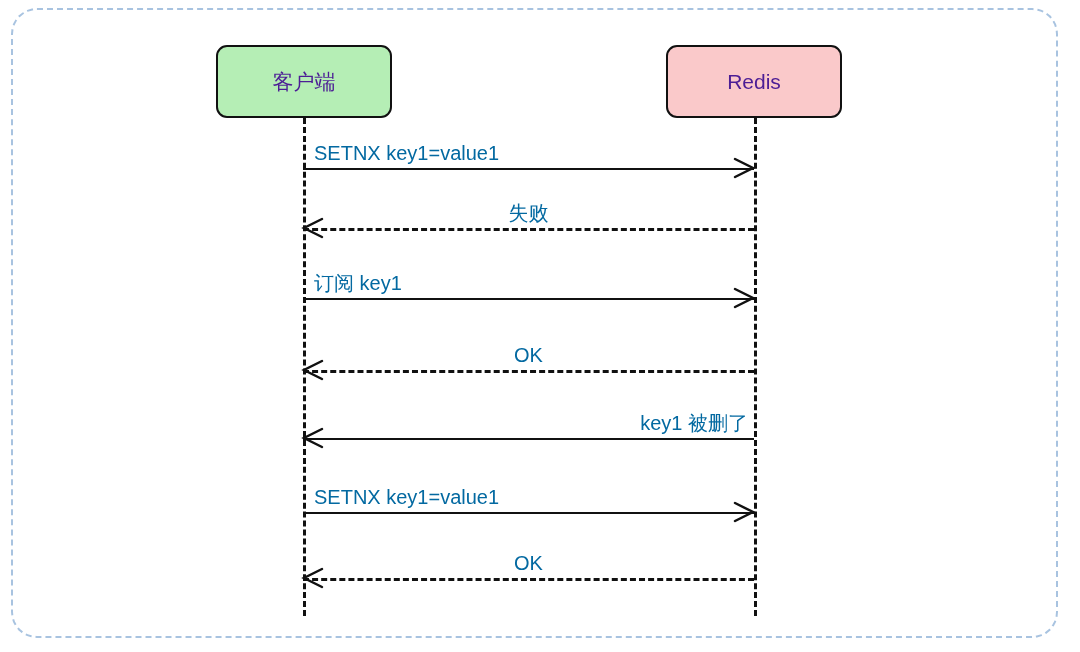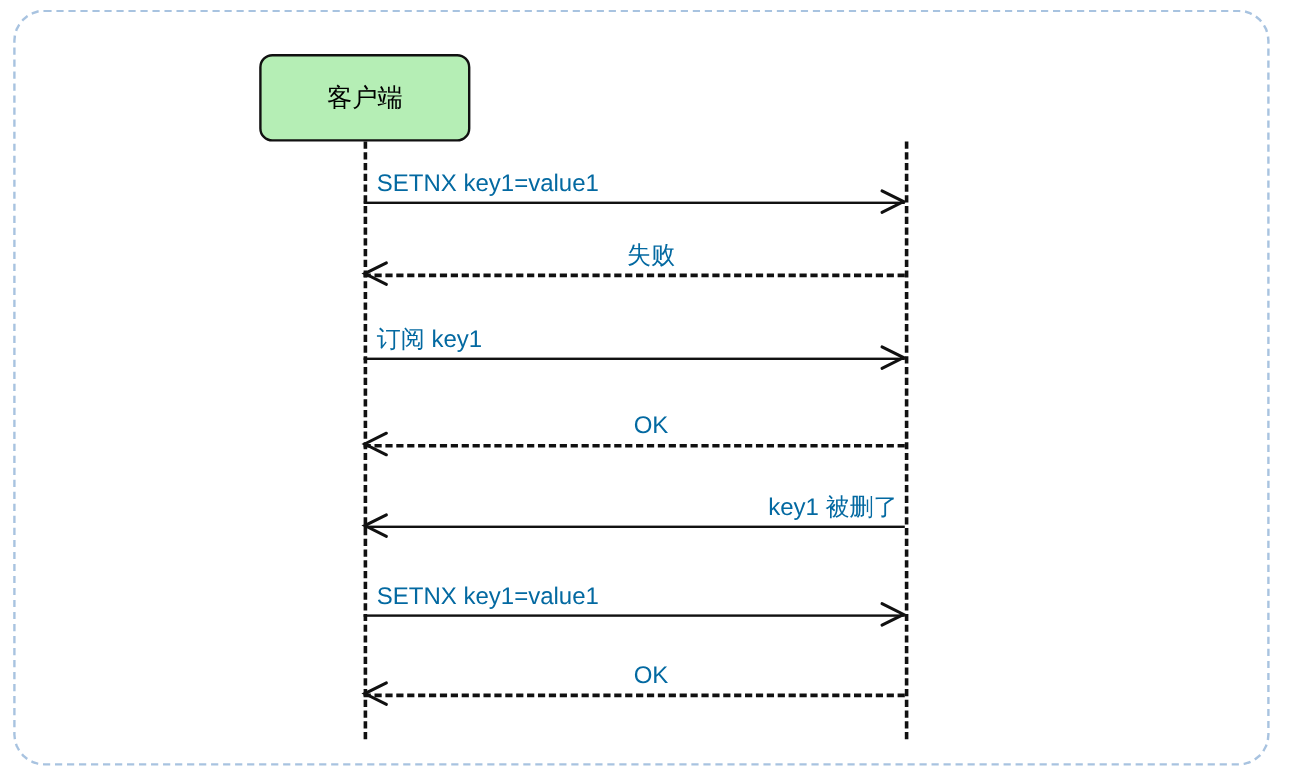--- a/index.html
+++ b/index.html
@@ -40,21 +40,21 @@
     height: 73px;
     border: 2.5px solid #111111;
     border-radius: 11px;
     box-sizing: border-box;
     display: flex;
     align-items: center;
     justify-content: center;
   }
   .actor-box .actor-label {
     font-size: 21px;
-    color: #000000;
+    color: #4c1d95;
     line-height: 1;
     white-space: nowrap;
   }
   #actor-client {
     left: 216px;
     top: 45px;
     background: #b5eeb5;
   }
   #actor-redis {
     left: 666px;
@@ -81,21 +81,21 @@
 
   .msg-label {
     position: absolute;
     bottom: 4px;
     font-size: 20px;
     color: #0369a1;
     line-height: 1.1;
     white-space: nowrap;
   }
   .msg-label.align-left   { left: 11px; }
-  .msg-label.align-center { left: 0; width: 451px; text-align: center; padding-left: 14px; }
+  .msg-label.align-center { left: 0; width: 451px; text-align: center; }
   .msg-label.align-right  { right: 6px; }
 
   .msg-line {
     position: absolute;
     left: 0;
     top: 0;
     width: 451px;
     height: 0;
     border-top: 2.5px solid #111111;
   }
@@ -118,20 +118,23 @@
 <body>
 
 <div id="canvas">
 
   <div class="frame"></div>
 
   <div class="actor-box" id="actor-client">
     <span class="actor-label">客户端</span>
   </div>
 
+  <div class="actor-box" id="actor-redis">
+    <span class="actor-label">Redis</span>
+  </div>
 
   <div class="lifeline" id="lifeline-client"></div>
   <div class="lifeline" id="lifeline-redis"></div>
 
   <div class="msg" style="top:168px">
     <span class="msg-label align-left">SETNX key1=value1</span>
     <div class="msg-line"></div>
     <div class="arrowhead to-right">
       <svg width="22" height="22" viewBox="0 0 22 22">
         <path d="M1 2 L19 11 L1 20" fill="none" stroke="#111111" stroke-width="2.5" stroke-linecap="round"></path>

